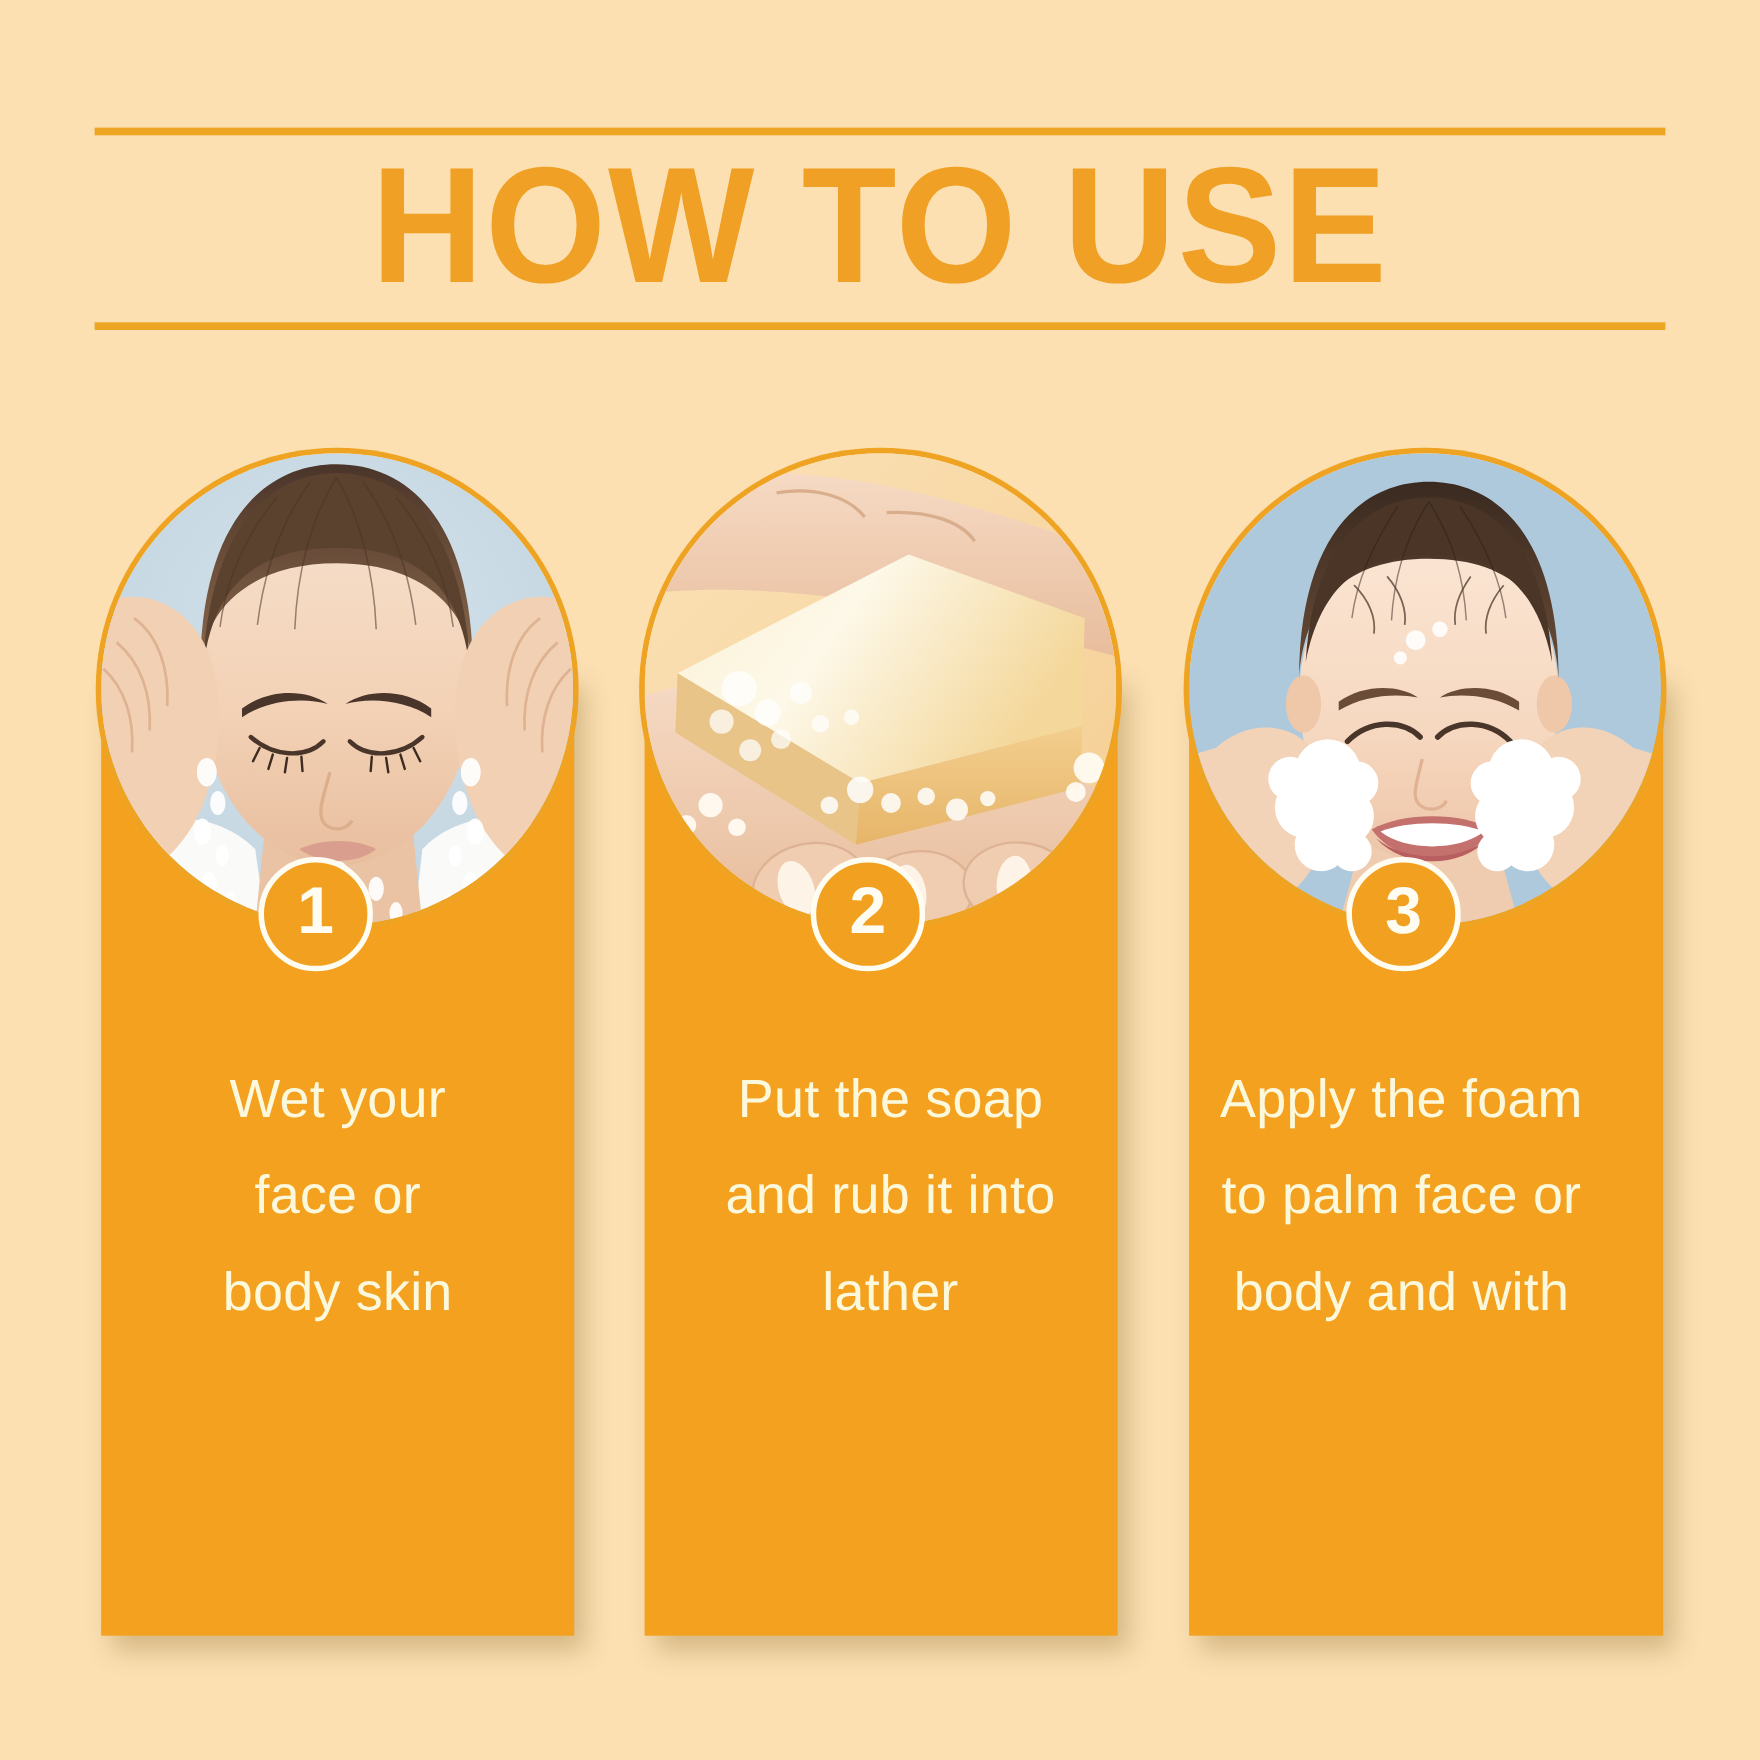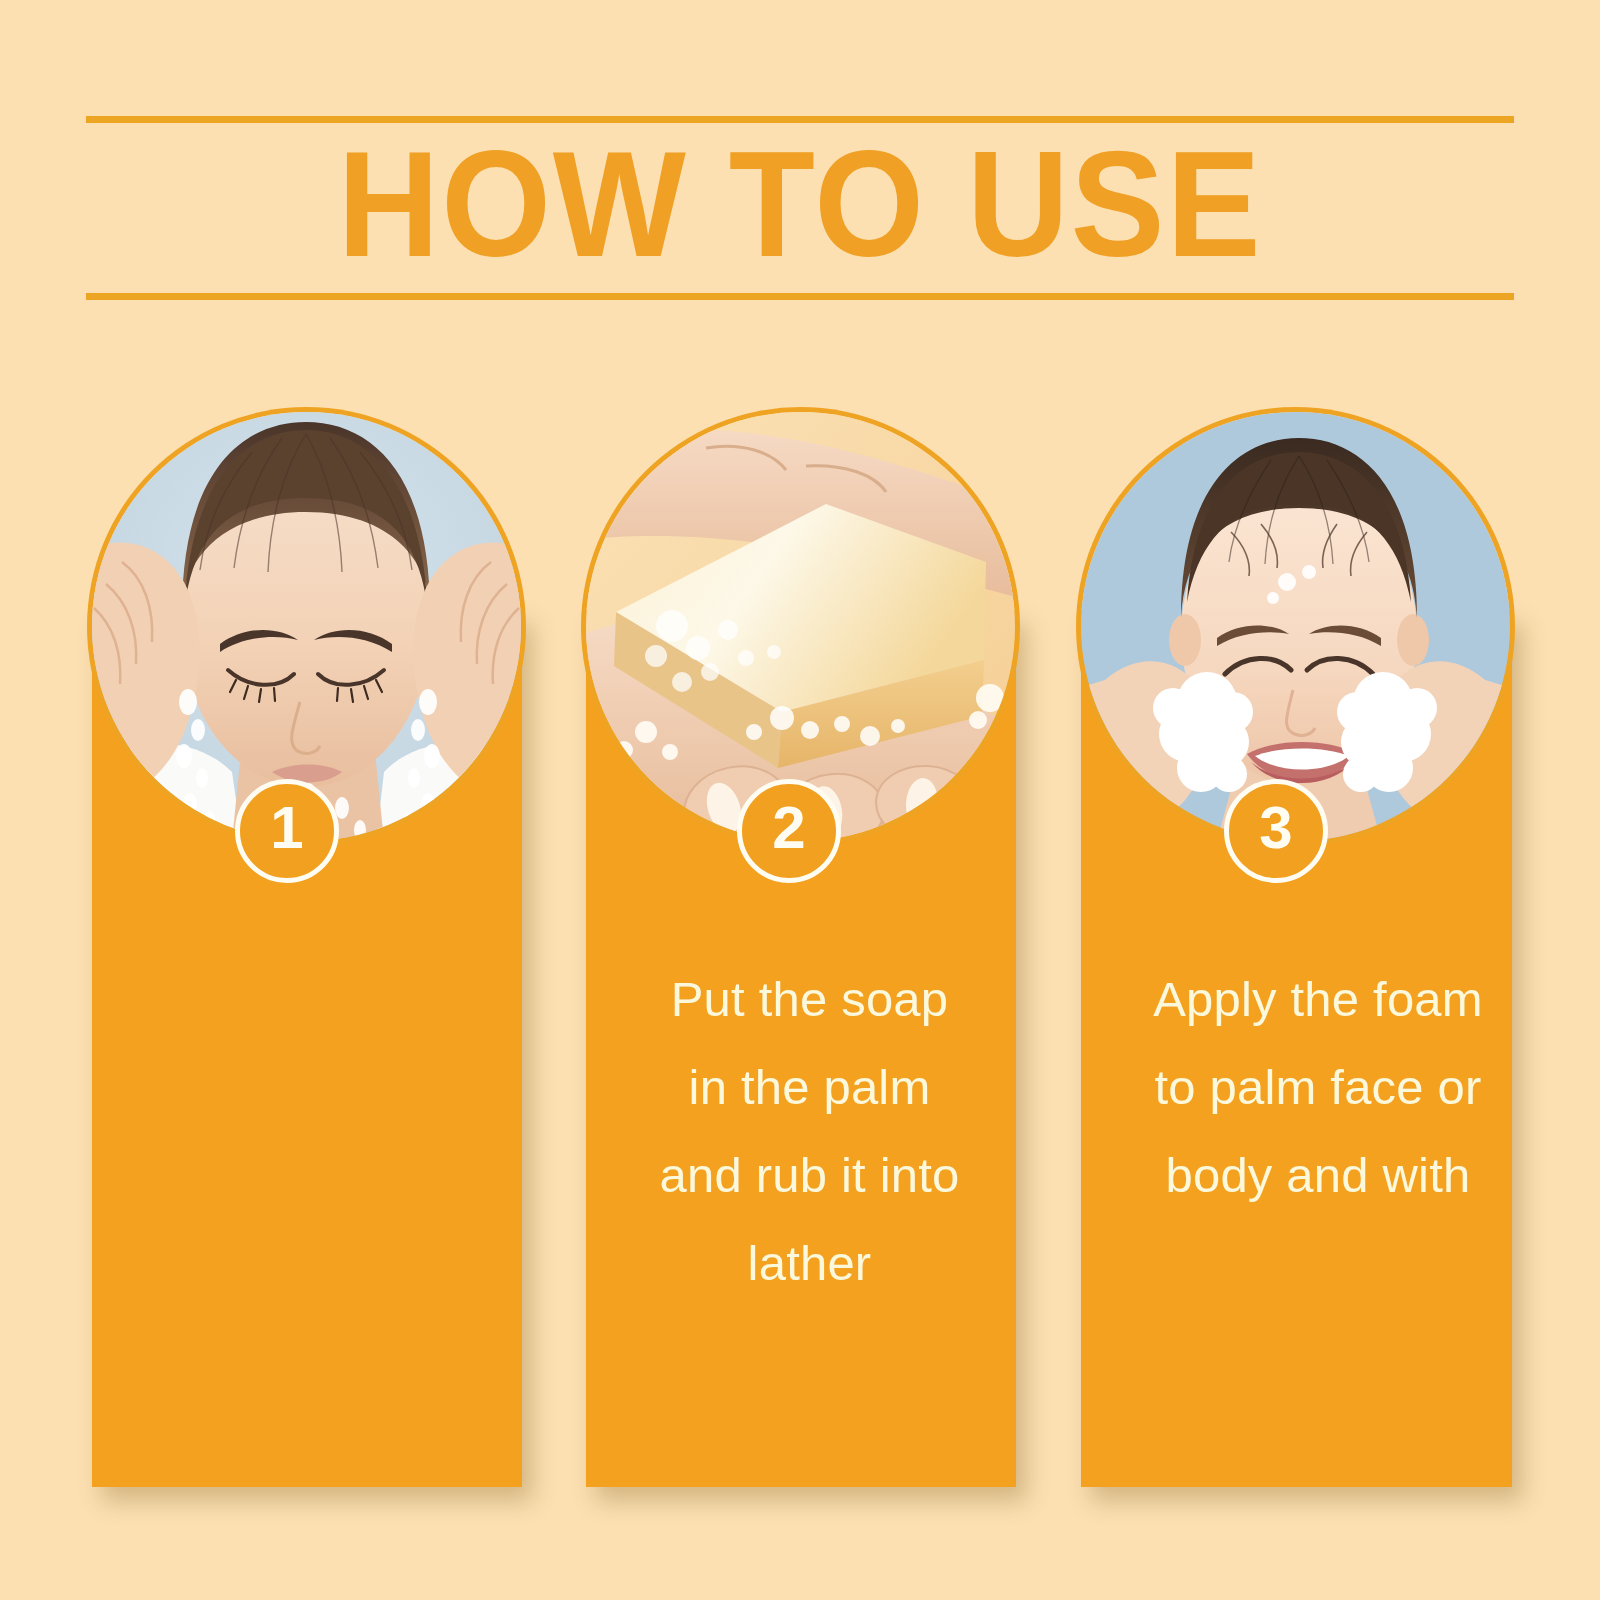--- a/index.html
+++ b/index.html
@@ -89,21 +89,21 @@
     color:#FBF8DC;
     font-size:49px;
     font-weight:300;
     line-height:88px;
     padding:0 12px;
     box-sizing:border-box;
     letter-spacing:0.2px;
   }
   .caption.t1{left:92px;}
   .caption.t2{left:586px;padding-left:29px;}
-  .caption.t3{left:1125px;width:386px;}
+  .caption.t3{left:1081px;width:386px;}
   .caption .ln{display:block;white-space:nowrap;}
 </style>
 </head>
 <body>
 
 <div class="stage">
 
   <div class="rule top"></div>
   <div class="title">HOW TO USE</div>
   <div class="rule bottom"></div>
@@ -363,24 +363,28 @@
   <div class="badge b1">
     <span>1</span>
   </div>
   <div class="badge b2">
     <span>2</span>
   </div>
   <div class="badge b3">
     <span>3</span>
   </div>
 
+  <div class="caption t1">
+    <span class="ln">Wet your</span>
+    <span class="ln">face or</span>
+    <span class="ln">body skin</span>
+  </div>
 
   <div class="caption t2">
     <span class="ln">Put the soap</span>
-    <span class="ln">in the palm</span>
     <span class="ln">and rub it into</span>
     <span class="ln">lather</span>
   </div>
 
   <div class="caption t3">
     <span class="ln">Apply the foam</span>
     <span class="ln">to palm face or</span>
     <span class="ln">body and with</span>
   </div>
 

